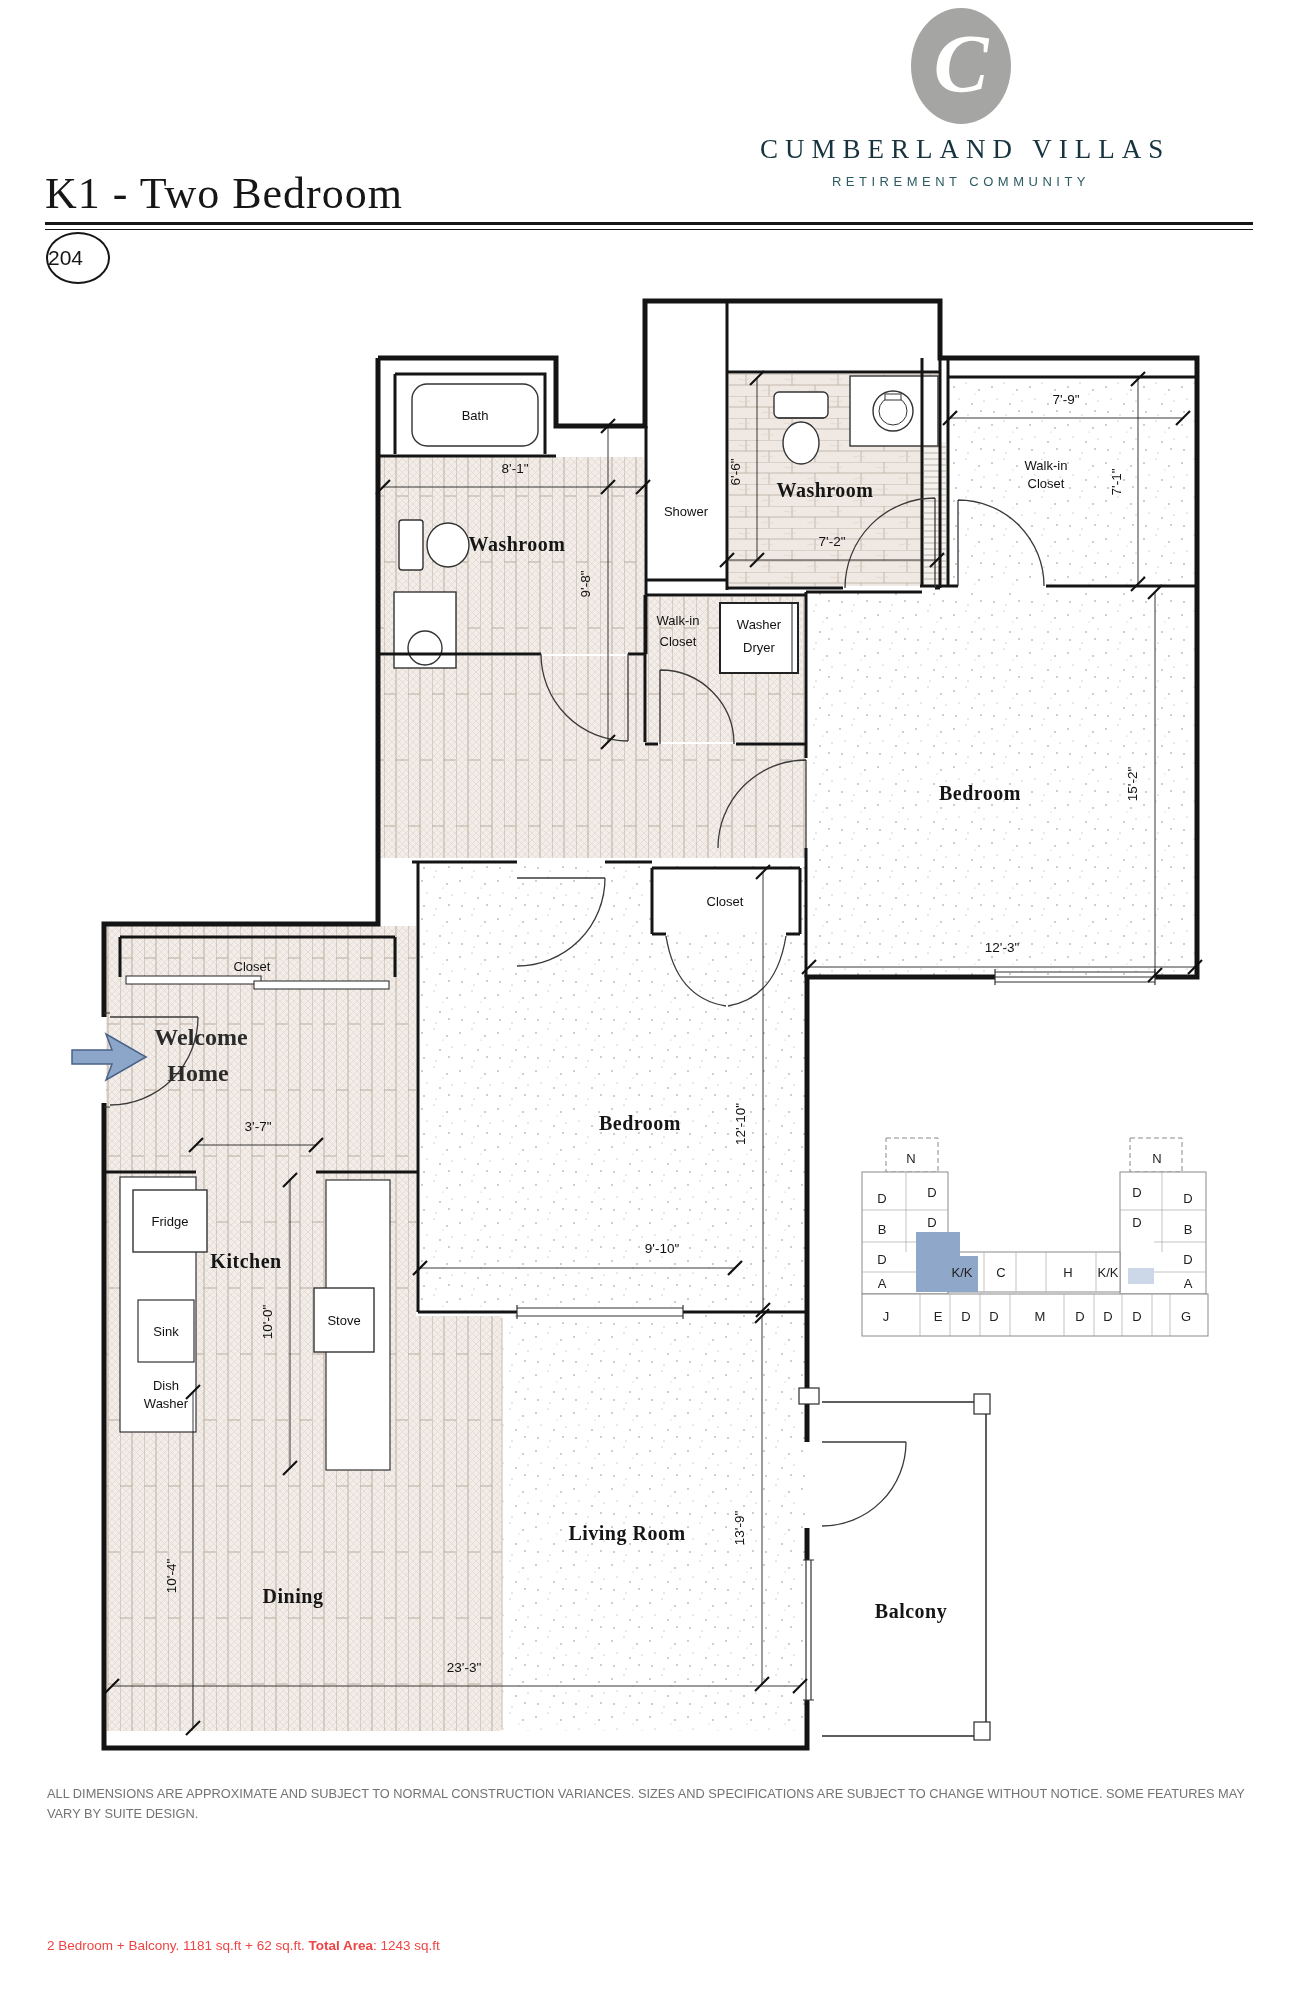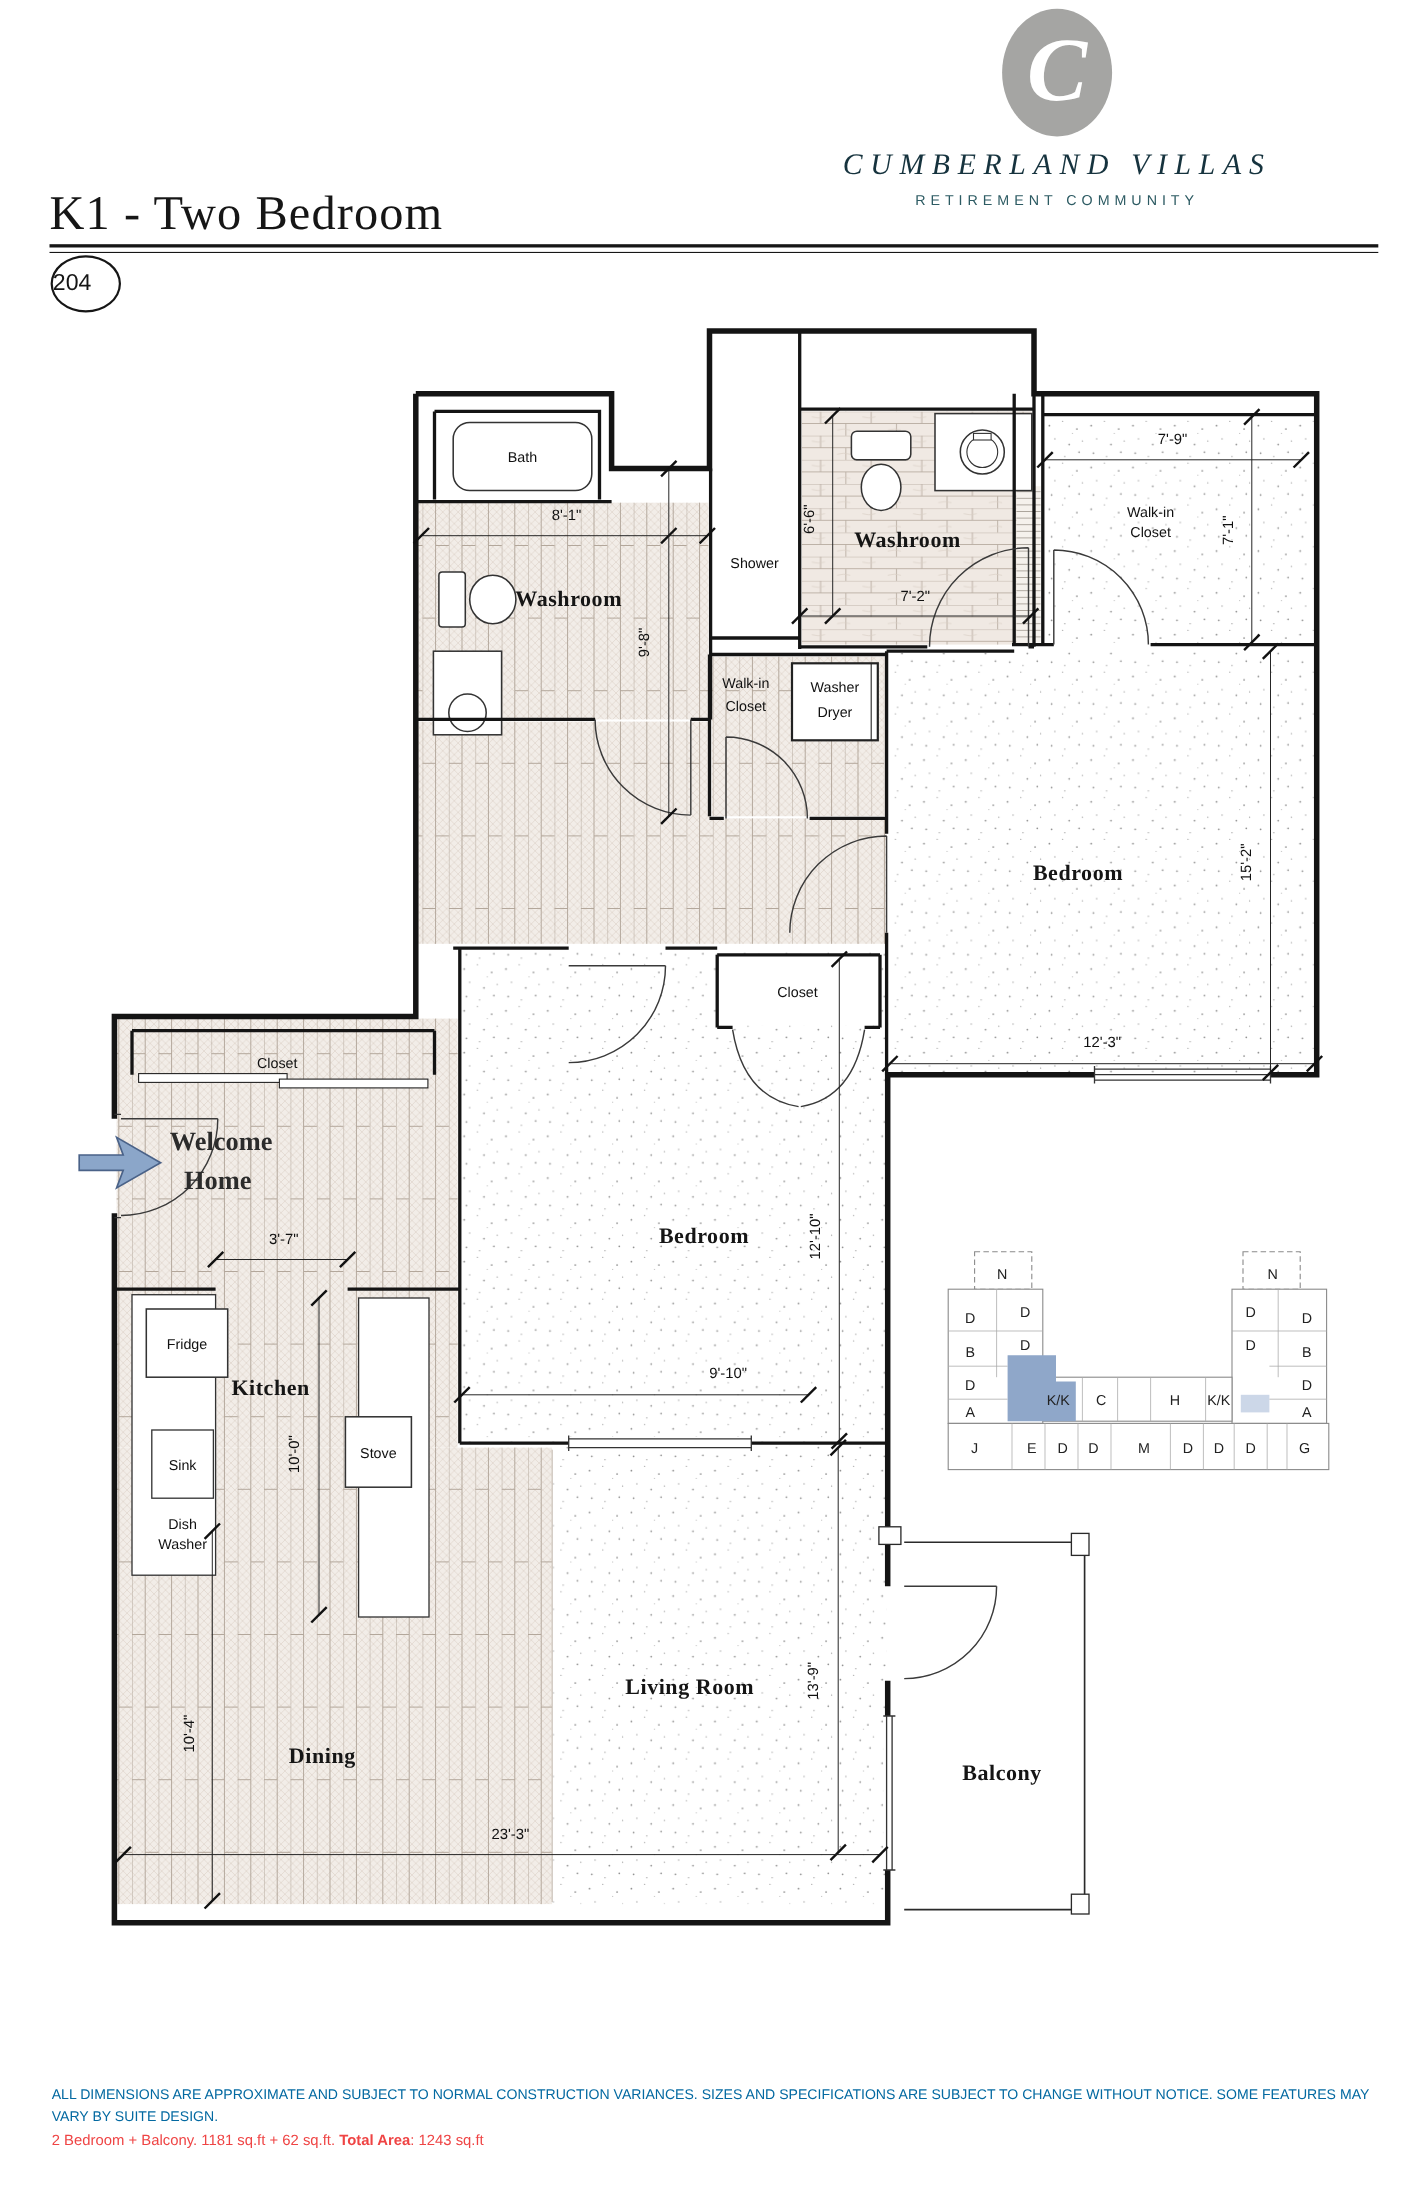--- a/index.html
+++ b/index.html
@@ -10,27 +10,27 @@
          font-size:44px;color:#161616;letter-spacing:1px;white-space:nowrap;text-align:center;}
   .rule1{position:absolute;left:45px;top:222px;width:1208px;height:3px;background:#161616;}
   .rule2{position:absolute;left:45px;top:229px;width:1208px;height:1px;background:#161616;}
   .badge{position:absolute;left:46px;top:232px;width:60px;height:48px;border:2.5px solid #161616;
          border-radius:50%;text-align:left;line-height:48px;font-size:21px;color:#161616;}
   .logo{position:absolute;left:760px;top:8px;width:402px;text-align:center;}
   .logo-oval{width:100px;height:116px;border-radius:50%;margin:0 auto;text-align:center;}
   .logo-oval span{font-family:"Liberation Serif",serif;font-style:italic;font-weight:bold;
                   font-size:82px;color:#ffffff;line-height:112px;}
   .logo-name{margin-top:10px;font-family:"Liberation Serif",serif;font-size:27px;
-             letter-spacing:7px;white-space:nowrap;font-style:italic;}
+             letter-spacing:7px;white-space:nowrap;}
   .logo-tag{margin-top:9px;font-size:13px;letter-spacing:4.5px;white-space:nowrap;}
   
   .summary{position:absolute;left:47px;top:1938px;font-size:13.5px;color:#ef4444;}
   .summary b{font-weight:bold;}
-  .disclaimer{position:absolute;left:47px;top:1894px;width:1222px;font-size:12.8px;
-              line-height:1.55;color:#0369a1;}
+  .disclaimer{position:absolute;left:47px;top:1784px;width:1222px;font-size:12.8px;
+              line-height:1.55;color:#737373;}
   
   svg{position:absolute;left:0;top:0;}
   .wall-outer{fill:none;stroke:#141414;stroke-width:5;}
   .wall-inner{fill:none;stroke:#141414;stroke-width:3;}
   .wall-thin{fill:none;stroke:#2a2a2a;stroke-width:1.5;}
   .door{fill:none;stroke:#3a3a3a;stroke-width:1.3;}
   .dim{stroke:#222;stroke-width:0.9;}
   .tick{stroke:#111;stroke-width:2.2;}
   .dimtxt{font-family:"Liberation Sans",sans-serif;font-size:13.5px;fill:#111;text-anchor:middle;}
   .lbl{font-family:"Liberation Sans",sans-serif;font-size:13px;fill:#111;text-anchor:middle;}

